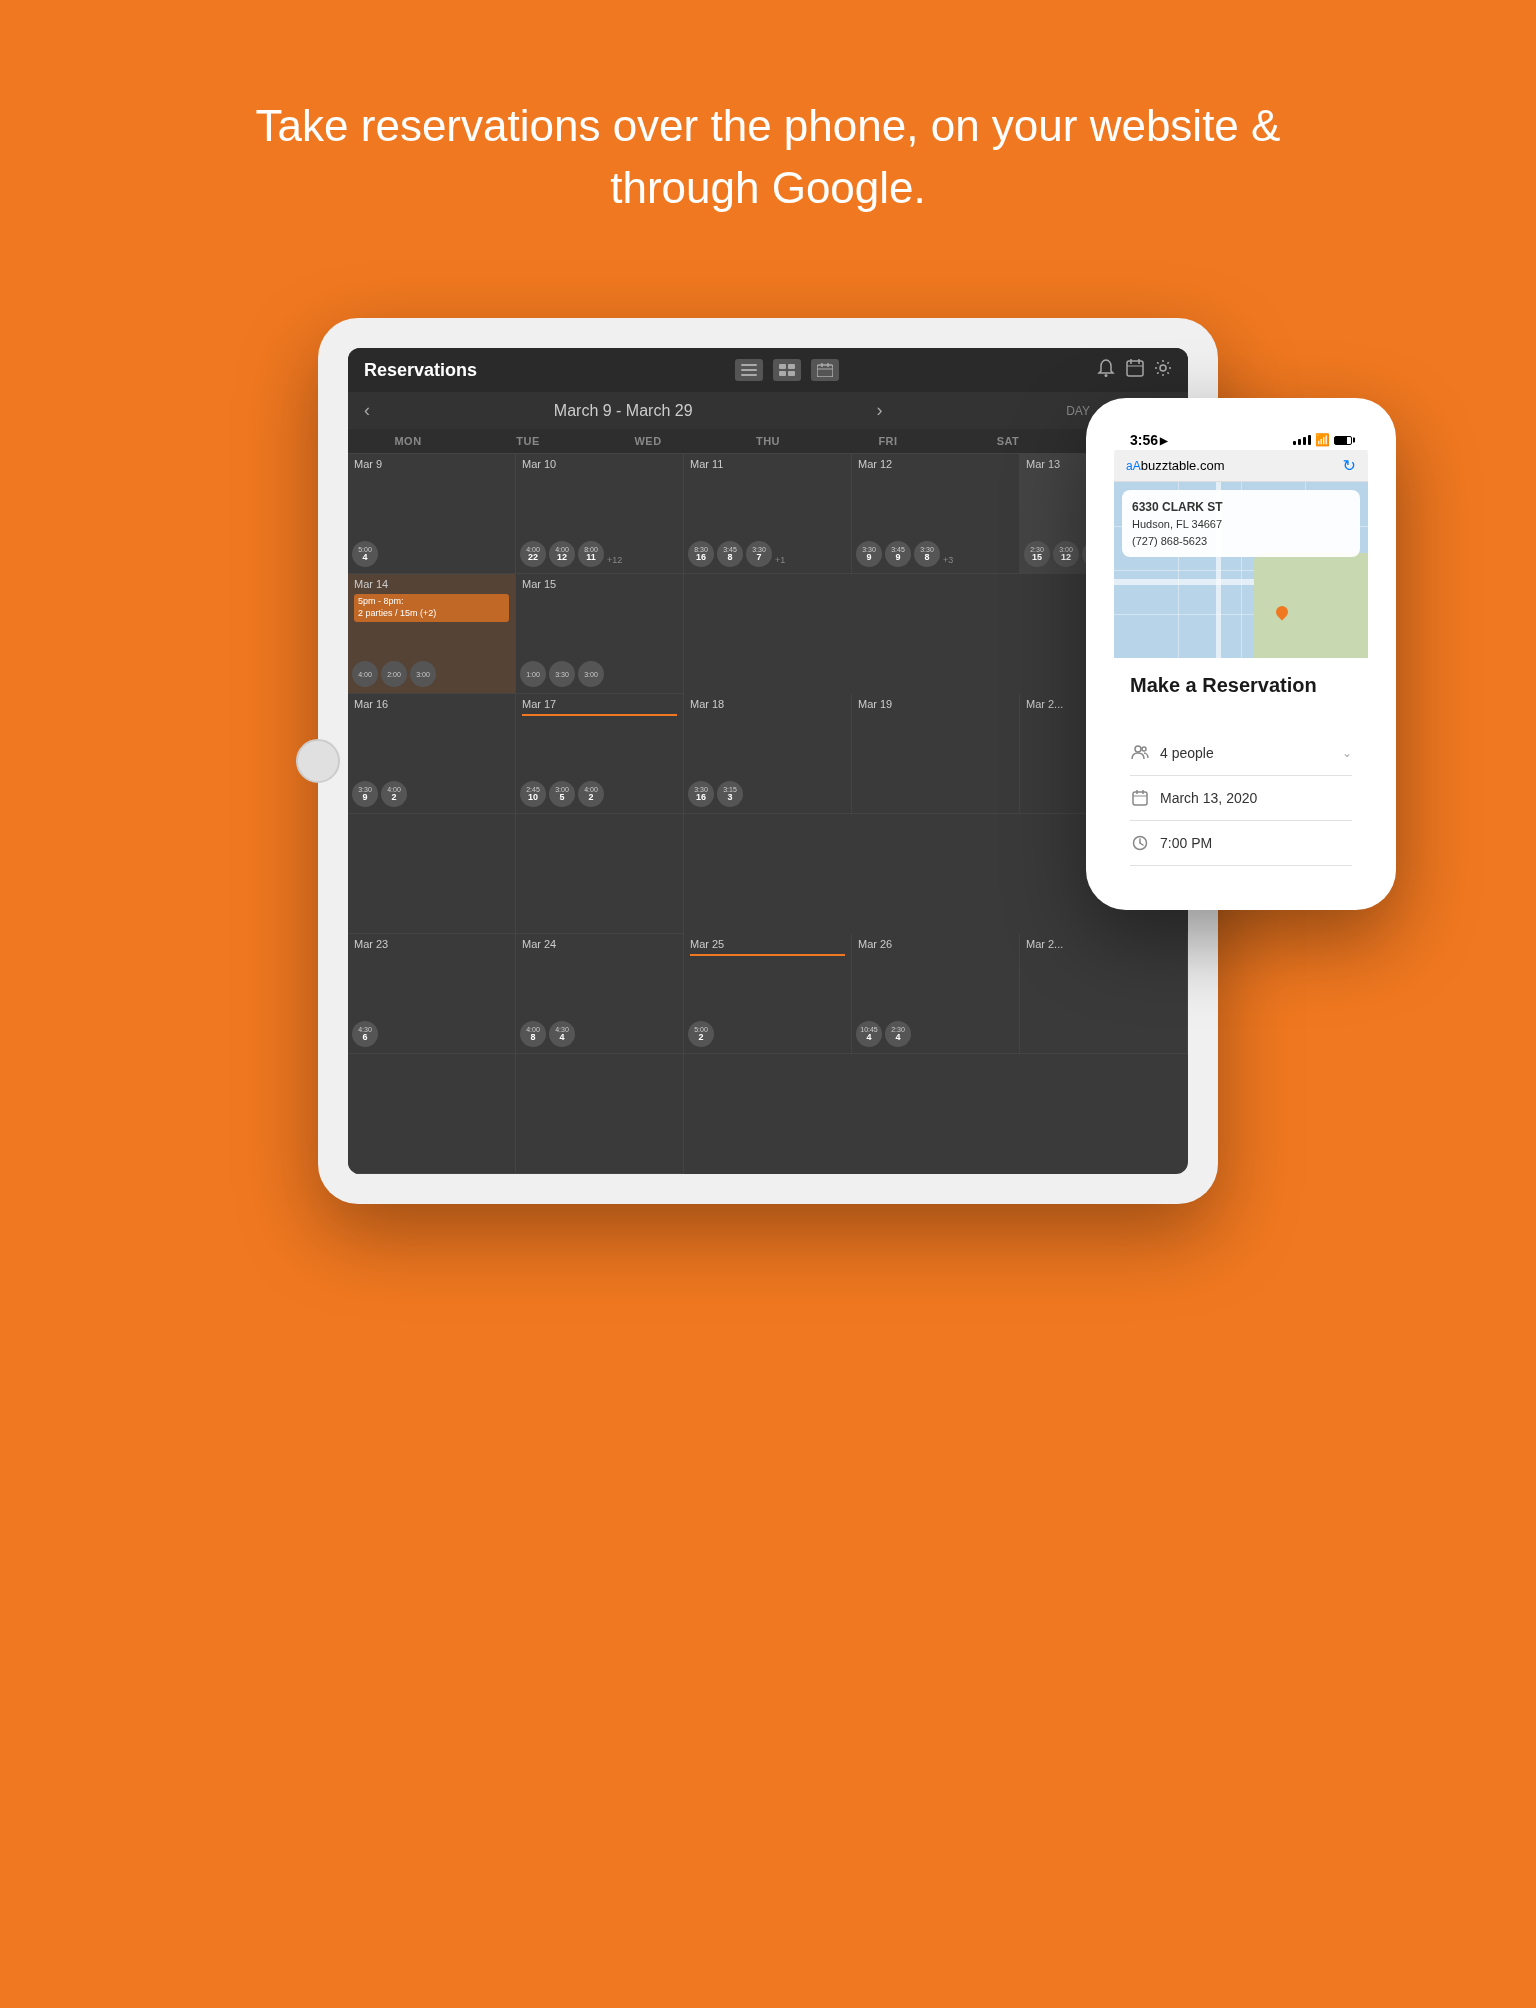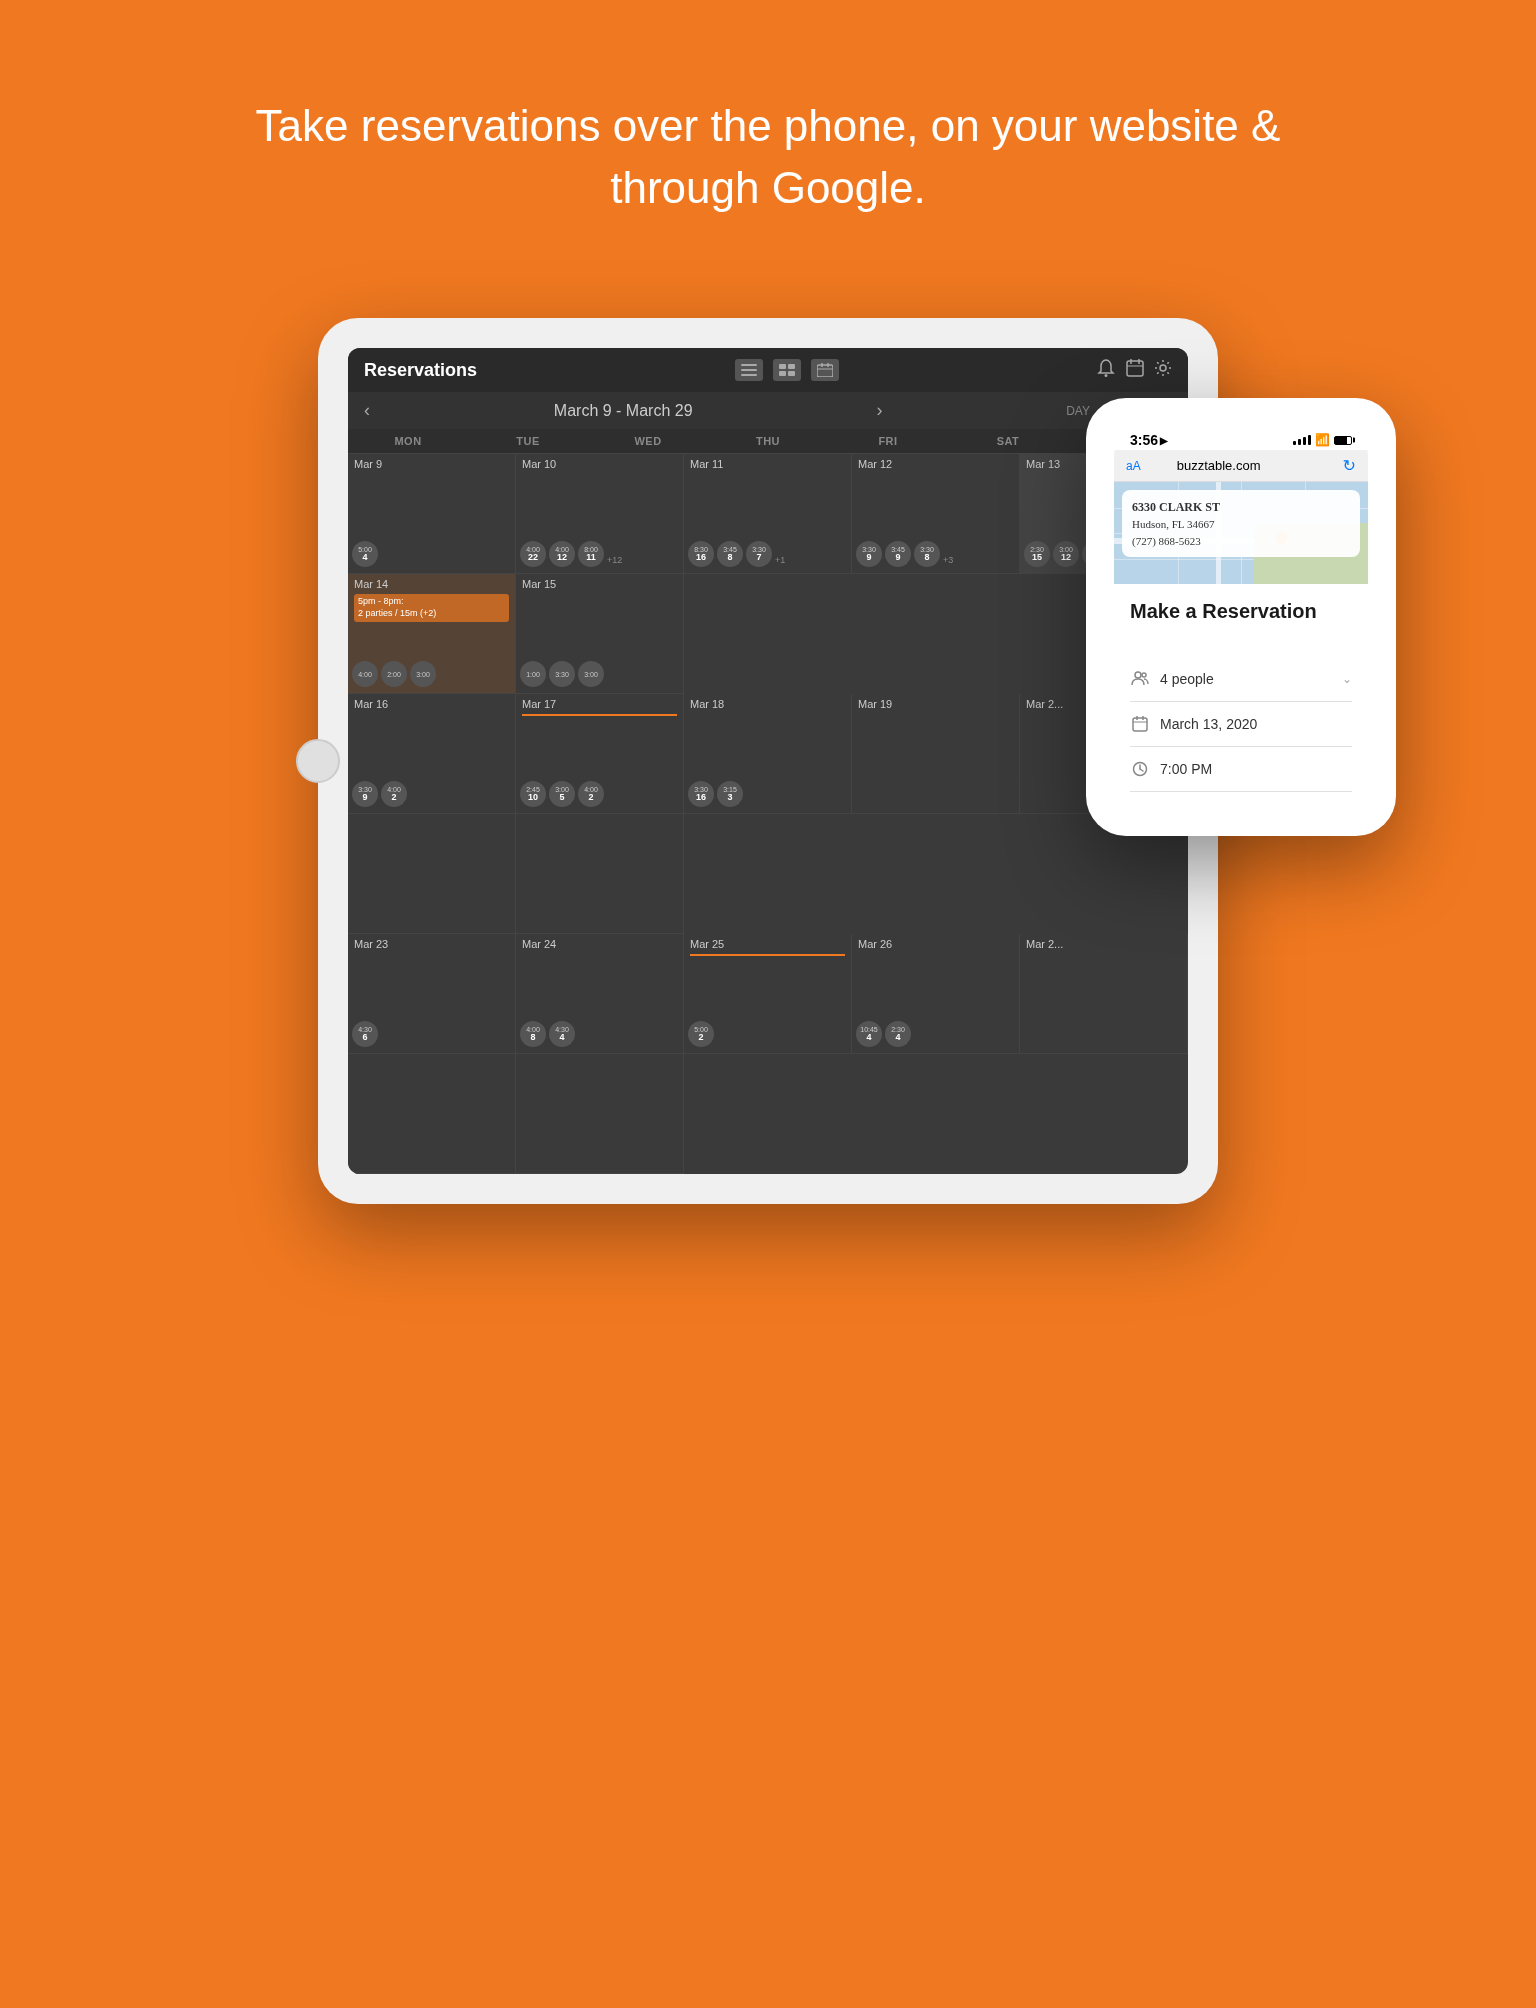--- a/index.html
+++ b/index.html
@@ -300,21 +300,20 @@
       align-items: center;
     }
 
     .iphone-browser-bar {
       background: #f0f0f0;
       padding: 6px 12px;
       display: flex;
       align-items: center;
       justify-content: space-between;
       border-bottom: 1px solid #ddd;
-      gap: 36px;
     }
 
     .font-size-btn {
       color: #007AFF;
       font-size: 12px;
     }
 
     .url-bar {
       flex: 1;
       text-align: left;
@@ -322,25 +321,24 @@
       font-size: 13px;
     }
 
     .refresh-btn {
       color: #007AFF;
       font-size: 16px;
     }
 
     .iphone-map {
       width: 100%;
-      height: 102px;
+      height: 176px;
       background: #b8d4e8;
       position: relative;
       overflow: hidden;
-      font-family: Liberation Serif, serif;
     }
 
     .map-overlay {
       position: absolute;
       top: 8px;
       left: 8px;
       right: 8px;
       background: rgba(255,255,255,0.95);
       border-radius: 8px;
       padding: 8px 10px;

